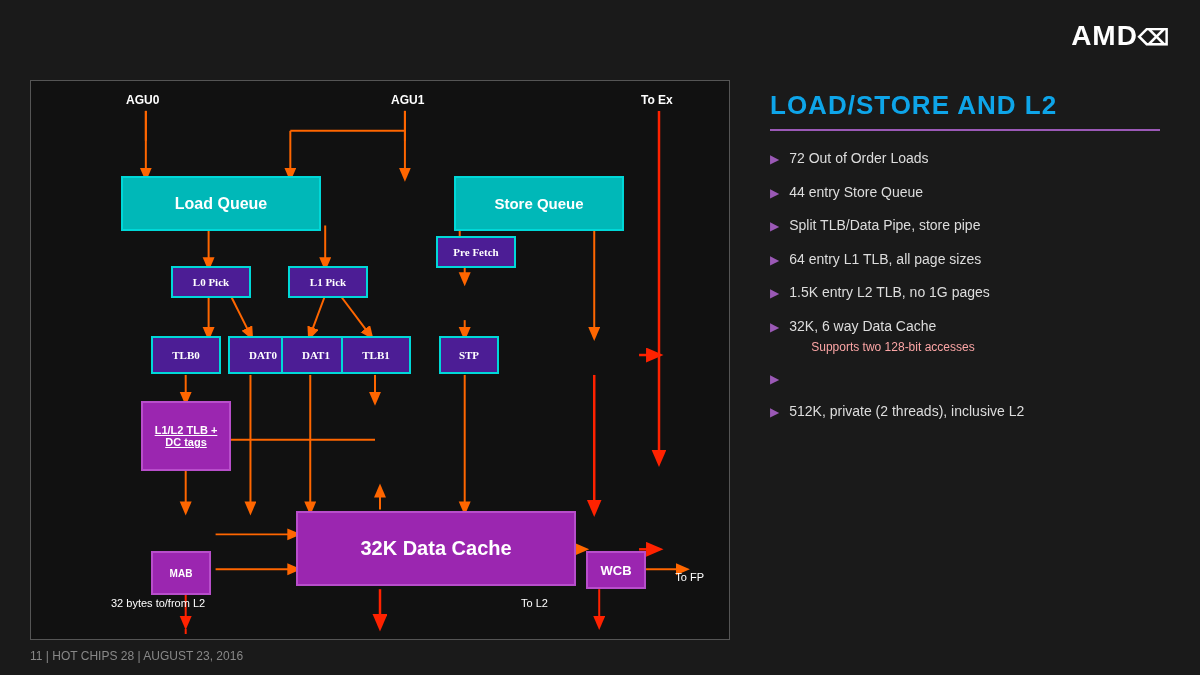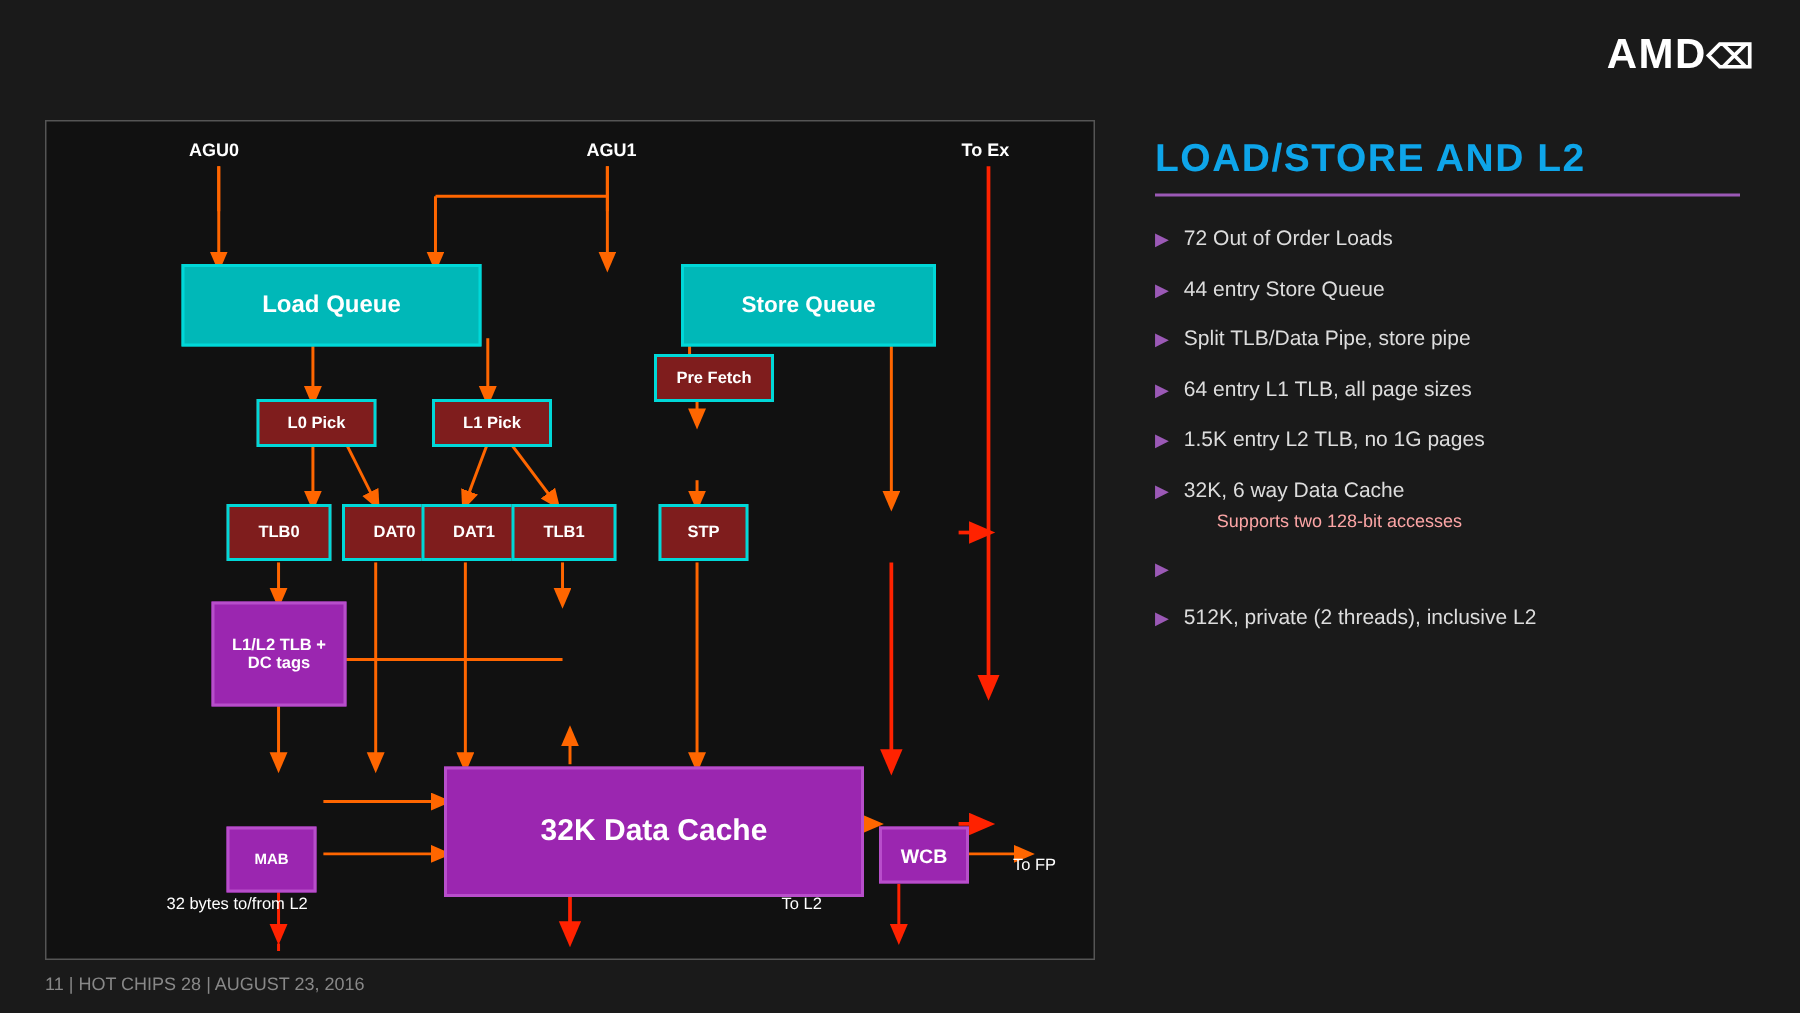--- a/index.html
+++ b/index.html
@@ -136,29 +136,30 @@
       display: flex;
       align-items: center;
       justify-content: center;
       text-align: center;
       font-size: 13px;
     }
 
     
     .box-small-teal {
       position: absolute;
-      background: #7f1d1d;
+      background: #4c1d95;
       border: 2px solid #00d8d8;
       color: white;
       font-weight: bold;
       display: flex;
       align-items: center;
       justify-content: center;
       text-align: left;
       font-size: 11px;
+      font-family: Liberation Serif, serif;
     }
 
     
     .arrows-svg {
       position: absolute;
       top: 0;
       left: 0;
       width: 100%;
       height: 100%;
       pointer-events: none;
@@ -293,24 +294,24 @@
 
     <div class="box-small-teal" style="top:255px; left:197px; width:70px; height:38px;">DAT0</div>
 
     <div class="box-small-teal" style="top:255px; left:250px; width:70px; height:38px;">DAT1</div>
 
     <div class="box-small-teal" style="top:255px; left:310px; width:70px; height:38px;">TLB1</div>
 
     <div class="box-small-teal" style="top:255px; left:408px; width:60px; height:38px;">STP</div>
 
 
-    <div class="box-purple" style="top:320px; left:110px; width:90px; height:70px; font-size:11px; padding:4px;">L1/L2 TLB +
+    <div class="box-purple" style="top:320px; left:110px; width:90px; height:70px; font-size:11px; padding:4px;text-decoration:underline;">L1/L2 TLB +
 DC tags</div>
 
-    <div class="box-purple" style="top:430px; left:265px; width:280px; height:87px; font-size:20px;">32K Data Cache</div>
+    <div class="box-purple" style="top:430px; left:265px; width:280px; height:75px; font-size:20px;">32K Data Cache</div>
 
     <div class="box-purple" style="top:470px; left:120px; width:60px; height:44px; font-size:10px;">MAB</div>
 
     <div class="box-purple" style="top:470px; left:555px; width:60px; height:38px; font-size:13px;">WCB</div>
 
     <div class="text-label" style="bottom:30px; left:80px;">32 bytes to/from L2</div>
     <div class="text-label" style="bottom:30px; left:490px;">To L2</div>
     <div class="text-label" style="top:490px; right:25px;">To FP</div>
 
   </div>

